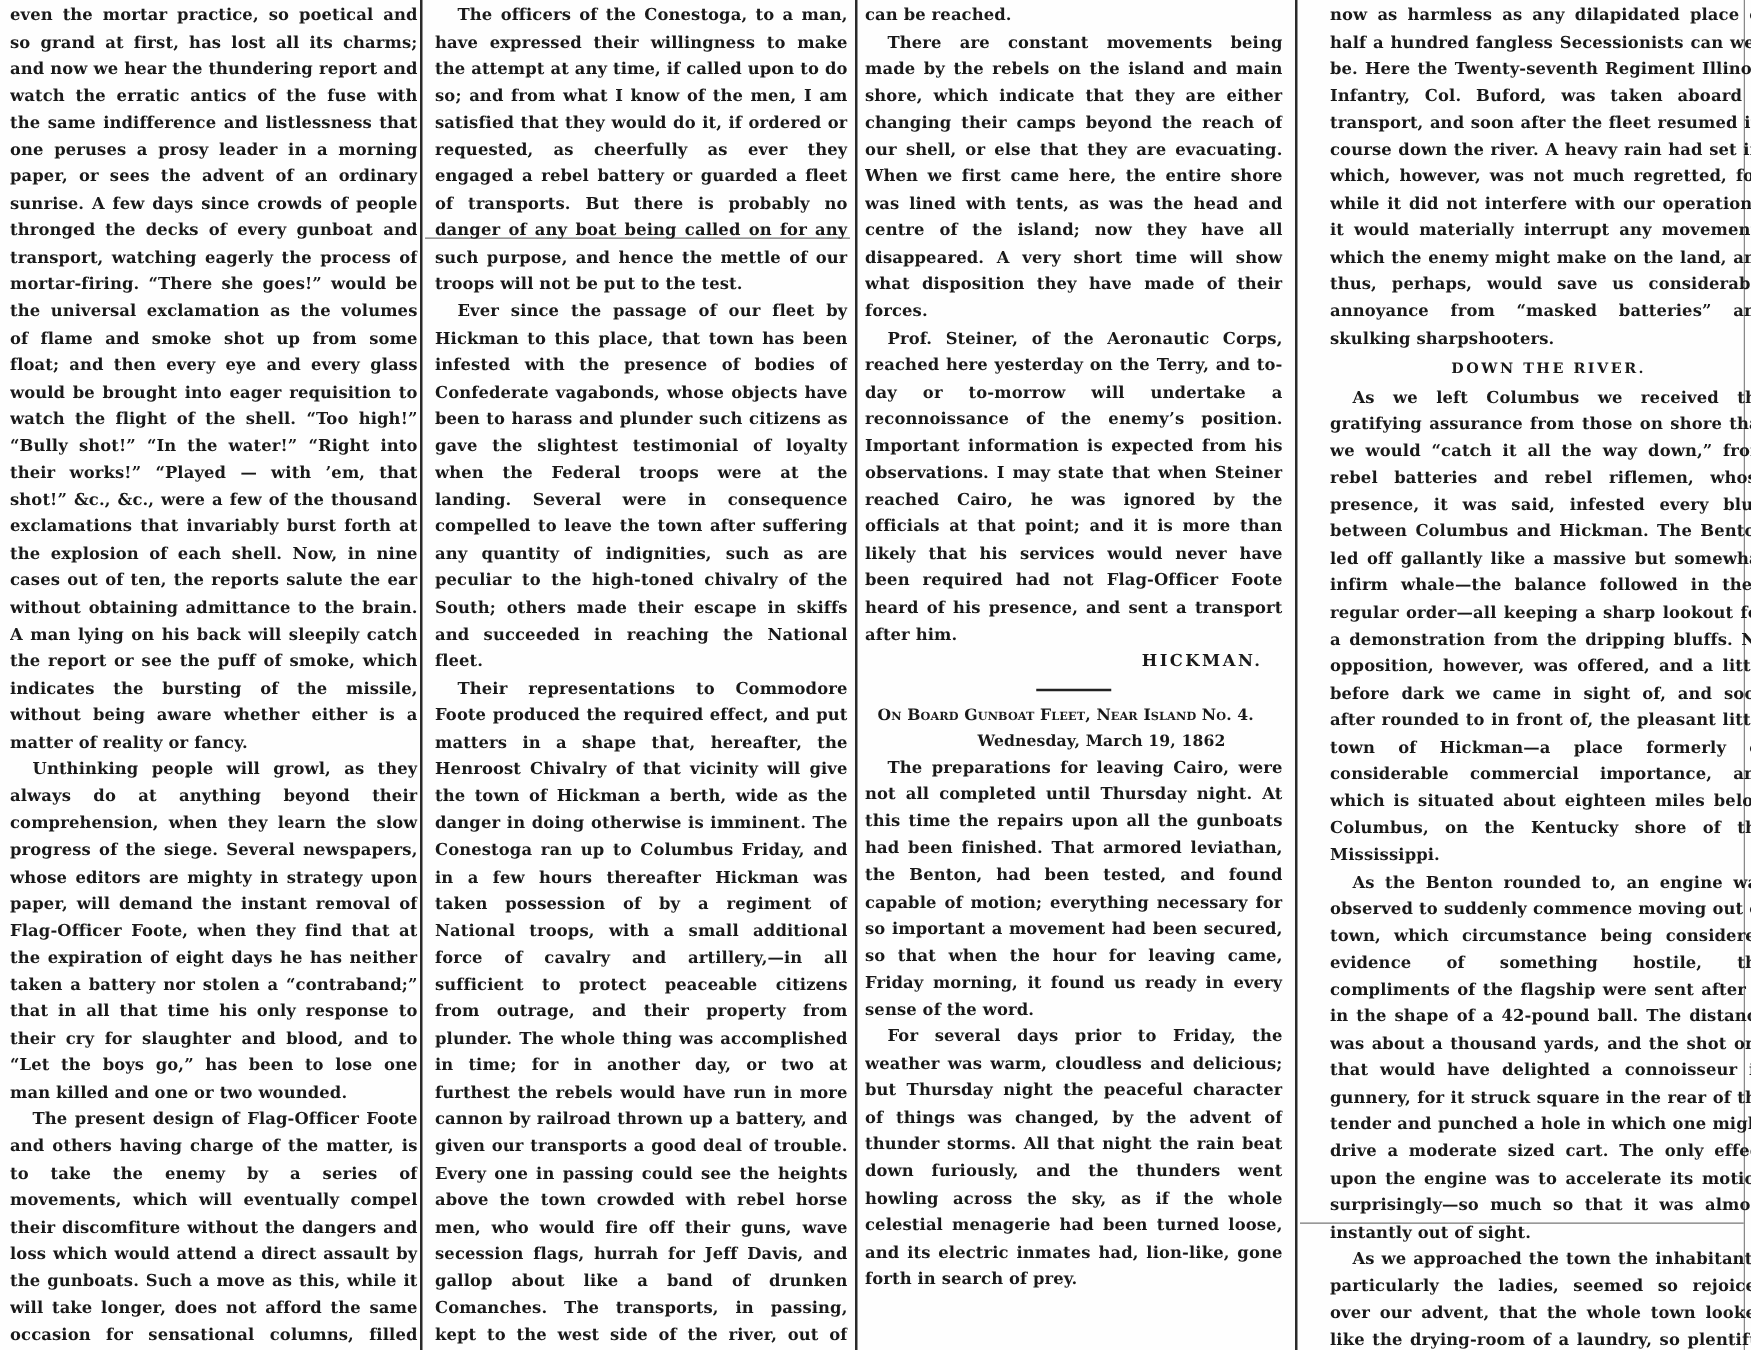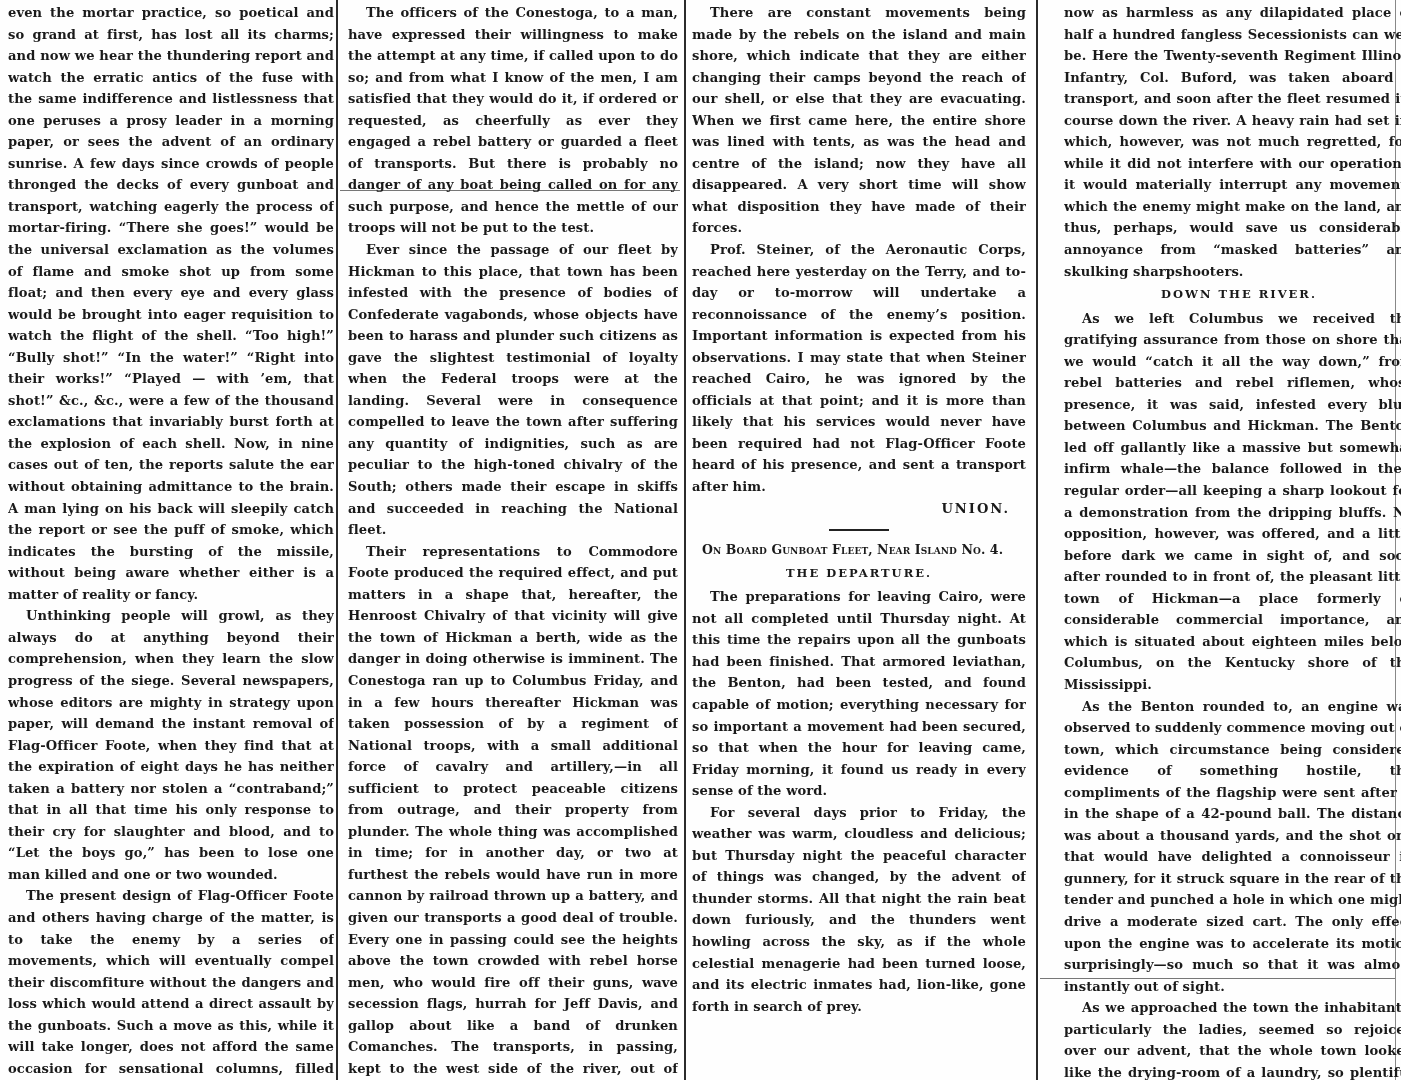--- a/index.html
+++ b/index.html
@@ -39,26 +39,26 @@
       <p class=" nb">even the mortar practice, so poetical and so grand at first, has lost all its charms; and now we hear the thundering report and watch the erratic antics of the fuse with the same indifference and listlessness that one peruses a prosy leader in a morning paper, or sees the advent of an ordinary sunrise. A few days since crowds of people thronged the decks of every gunboat and transport, watching eagerly the process of mortar-firing. “There she goes!” would be the universal exclamation as the volumes of flame and smoke shot up from some float; and then every eye and every glass would be brought into eager requisition to watch the flight of the shell. “Too high!” “Bully shot!” “In the water!” “Right into their works!” “Played — with ’em, that shot!” &amp;c., &amp;c., were a few of the thousand exclamations that invariably burst forth at the explosion of each shell. Now, in nine cases out of ten, the reports salute the ear without obtaining admittance to the brain. A man lying on his back will sleepily catch the report or see the puff of smoke, which indicates the bursting of the missile, without being aware whether either is a matter of reality or fancy.</p>
       <p class="">Unthinking people will growl, as they always do at anything beyond their comprehension, when they learn the slow progress of the siege. Several newspapers, whose editors are mighty in strategy upon paper, will demand the instant removal of Flag-Officer Foote, when they find that at the expiration of eight days he has neither taken a battery nor stolen a “contraband;” that in all that time his only response to their cry for slaughter and blood, and to “Let the boys go,” has been to lose one man killed and one or two wounded.</p>
       <p class="">The present design of Flag-Officer Foote and others having charge of the matter, is to take the enemy by a series of movements, which will eventually compel their discomfiture without the dangers and loss which would attend a direct assault by the gunboats. Such a move as this, while it will take longer, does not afford the same occasion for sensational columns, filled with accounts of desperate conflicts, and long lists of killed and wounded; and hence from certain sources will meet much the same objection that did Gen. McClellan’s course before Manassas.</p>
     </div>
   <div class="col c2">
       <p class="">The officers of the Conestoga, to a man, have expressed their willingness to make the attempt at any time, if called upon to do so; and from what I know of the men, I am satisfied that they would do it, if ordered or requested, as cheerfully as ever they engaged a rebel battery or guarded a fleet of transports. But there is probably no danger of any boat being called on for any such purpose, and hence the mettle of our troops will not be put to the test.</p>
       <p class="">Ever since the passage of our fleet by Hickman to this place, that town has been infested with the presence of bodies of Confederate vagabonds, whose objects have been to harass and plunder such citizens as gave the slightest testimonial of loyalty when the Federal troops were at the landing. Several were in consequence compelled to leave the town after suffering any quantity of indignities, such as are peculiar to the high-toned chivalry of the South; others made their escape in skiffs and succeeded in reaching the National fleet.</p>
       <p class="">Their representations to Commodore Foote produced the required effect, and put matters in a shape that, hereafter, the Henroost Chivalry of that vicinity will give the town of Hickman a berth, wide as the danger in doing otherwise is imminent. The Conestoga ran up to Columbus Friday, and in a few hours thereafter Hickman was taken possession of by a regiment of National troops, with a small additional force of cavalry and artillery,—in all sufficient to protect peaceable citizens from outrage, and their property from plunder. The whole thing was accomplished in time; for in another day, or two at furthest the rebels would have run in more cannon by railroad thrown up a battery, and given our transports a good deal of trouble. Every one in passing could see the heights above the town crowded with rebel horse men, who would fire off their guns, wave secession flags, hurrah for Jeff Davis, and gallop about like a band of drunken Comanches. The transports, in passing, kept to the west side of the river, out of rifle range, and hence experienced no damage; but had the rebels been left to erect a battery, as was their intention, the results would have been serious.</p>
     </div>
   <div class="col c3">
+      <p class=" nb">can be reached.</p>
       <p class="">There are constant movements being made by the rebels on the island and main shore, which indicate that they are either changing their camps beyond the reach of our shell, or else that they are evacuating. When we first came here, the entire shore was lined with tents, as was the head and centre of the island; now they have all disappeared. A very short time will show what disposition they have made of their forces.</p>
       <p class="">Prof. Steiner, of the Aeronautic Corps, reached here yesterday on the Terry, and to-day or to-morrow will undertake a reconnoissance of the enemy’s position. Important information is expected from his observations. I may state that when Steiner reached Cairo, he was ignored by the officials at that point; and it is more than likely that his services would never have been required had not Flag-Officer Foote heard of his presence, and sent a transport after him.</p>
-      <p class="sig">UNION.</p>
+      <p class="sig">HICKMAN.</p>
       <div class="dash"></div>
-      <p class="dateline"><span style="font-variant: small-caps;">On Board Gunboat Fleet, Near Island No. 4.</span></p>
-      <p class="head">THE DEPARTURE.</p>
+      <p class="dateline"><span style="font-variant: small-caps;">On Board Gunboat Fleet, Near Island No. 4.</span><span class="d2">Wednesday, March 19, 1862</span></p>
       <p class="">The preparations for leaving Cairo, were not all completed until Thursday night. At this time the repairs upon all the gunboats had been finished. That armored leviathan, the Benton, had been tested, and found capable of motion; everything necessary for so important a movement had been secured, so that when the hour for leaving came, Friday morning, it found us ready in every sense of the word.</p>
       <p class="">For several days prior to Friday, the weather was warm, cloudless and delicious; but Thursday night the peaceful character of things was changed, by the advent of thunder storms. All that night the rain beat down furiously, and the thunders went howling across the sky, as if the whole celestial menagerie had been turned loose, and its electric inmates had, lion-like, gone forth in search of prey.</p>
     </div>
   <div class="col c4">
       <p class=" nb">now as harmless as any dilapidated place of half a hundred fangless Secessionists can well be. Here the Twenty-seventh Regiment Illinois Infantry, Col. Buford, was taken aboard a transport, and soon after the fleet resumed its course down the river. A heavy rain had set in, which, however, was not much regretted, for, while it did not interfere with our operations, it would materially interrupt any movements which the enemy might make on the land, and thus, perhaps, would save us considerable annoyance from “masked batteries” and skulking sharpshooters.</p>
       <p class="head">DOWN THE RIVER.</p>
       <p class="">As we left Columbus we received the gratifying assurance from those on shore that we would “catch it all the way down,” from rebel batteries and rebel riflemen, whose presence, it was said, infested every bluff between Columbus and Hickman. The Benton led off gallantly like a massive but somewhat infirm whale—the balance followed in their regular order—all keeping a sharp lookout for a demonstration from the dripping bluffs. No opposition, however, was offered, and a little before dark we came in sight of, and soon after rounded to in front of, the pleasant little town of Hickman—a place formerly of considerable commercial importance, and which is situated about eighteen miles below Columbus, on the Kentucky shore of the Mississippi.</p>
       <p class="">As the Benton rounded to, an engine was observed to suddenly commence moving out of town, which circumstance being considered evidence of something hostile, the compliments of the flagship were sent after it in the shape of a 42-pound ball. The distance was about a thousand yards, and the shot one that would have delighted a connoisseur in gunnery, for it struck square in the rear of the tender and punched a hole in which one might drive a moderate sized cart. The only effect upon the engine was to accelerate its motion surprisingly—so much so that it was almost instantly out of sight.</p>
       <p class="">As we approached the town the inhabitants, particularly the ladies, seemed so rejoiced over our advent, that the whole town looked like the drying-room of a laundry, so plentiful was the display of white, waving handkerchiefs. Hickman has always been celebrated for the number and beauty of its women, and it is undoubtedly owing to the presence of these that the town, like so many others, is not given over to the devil of rebellion.</p>
     </div>

